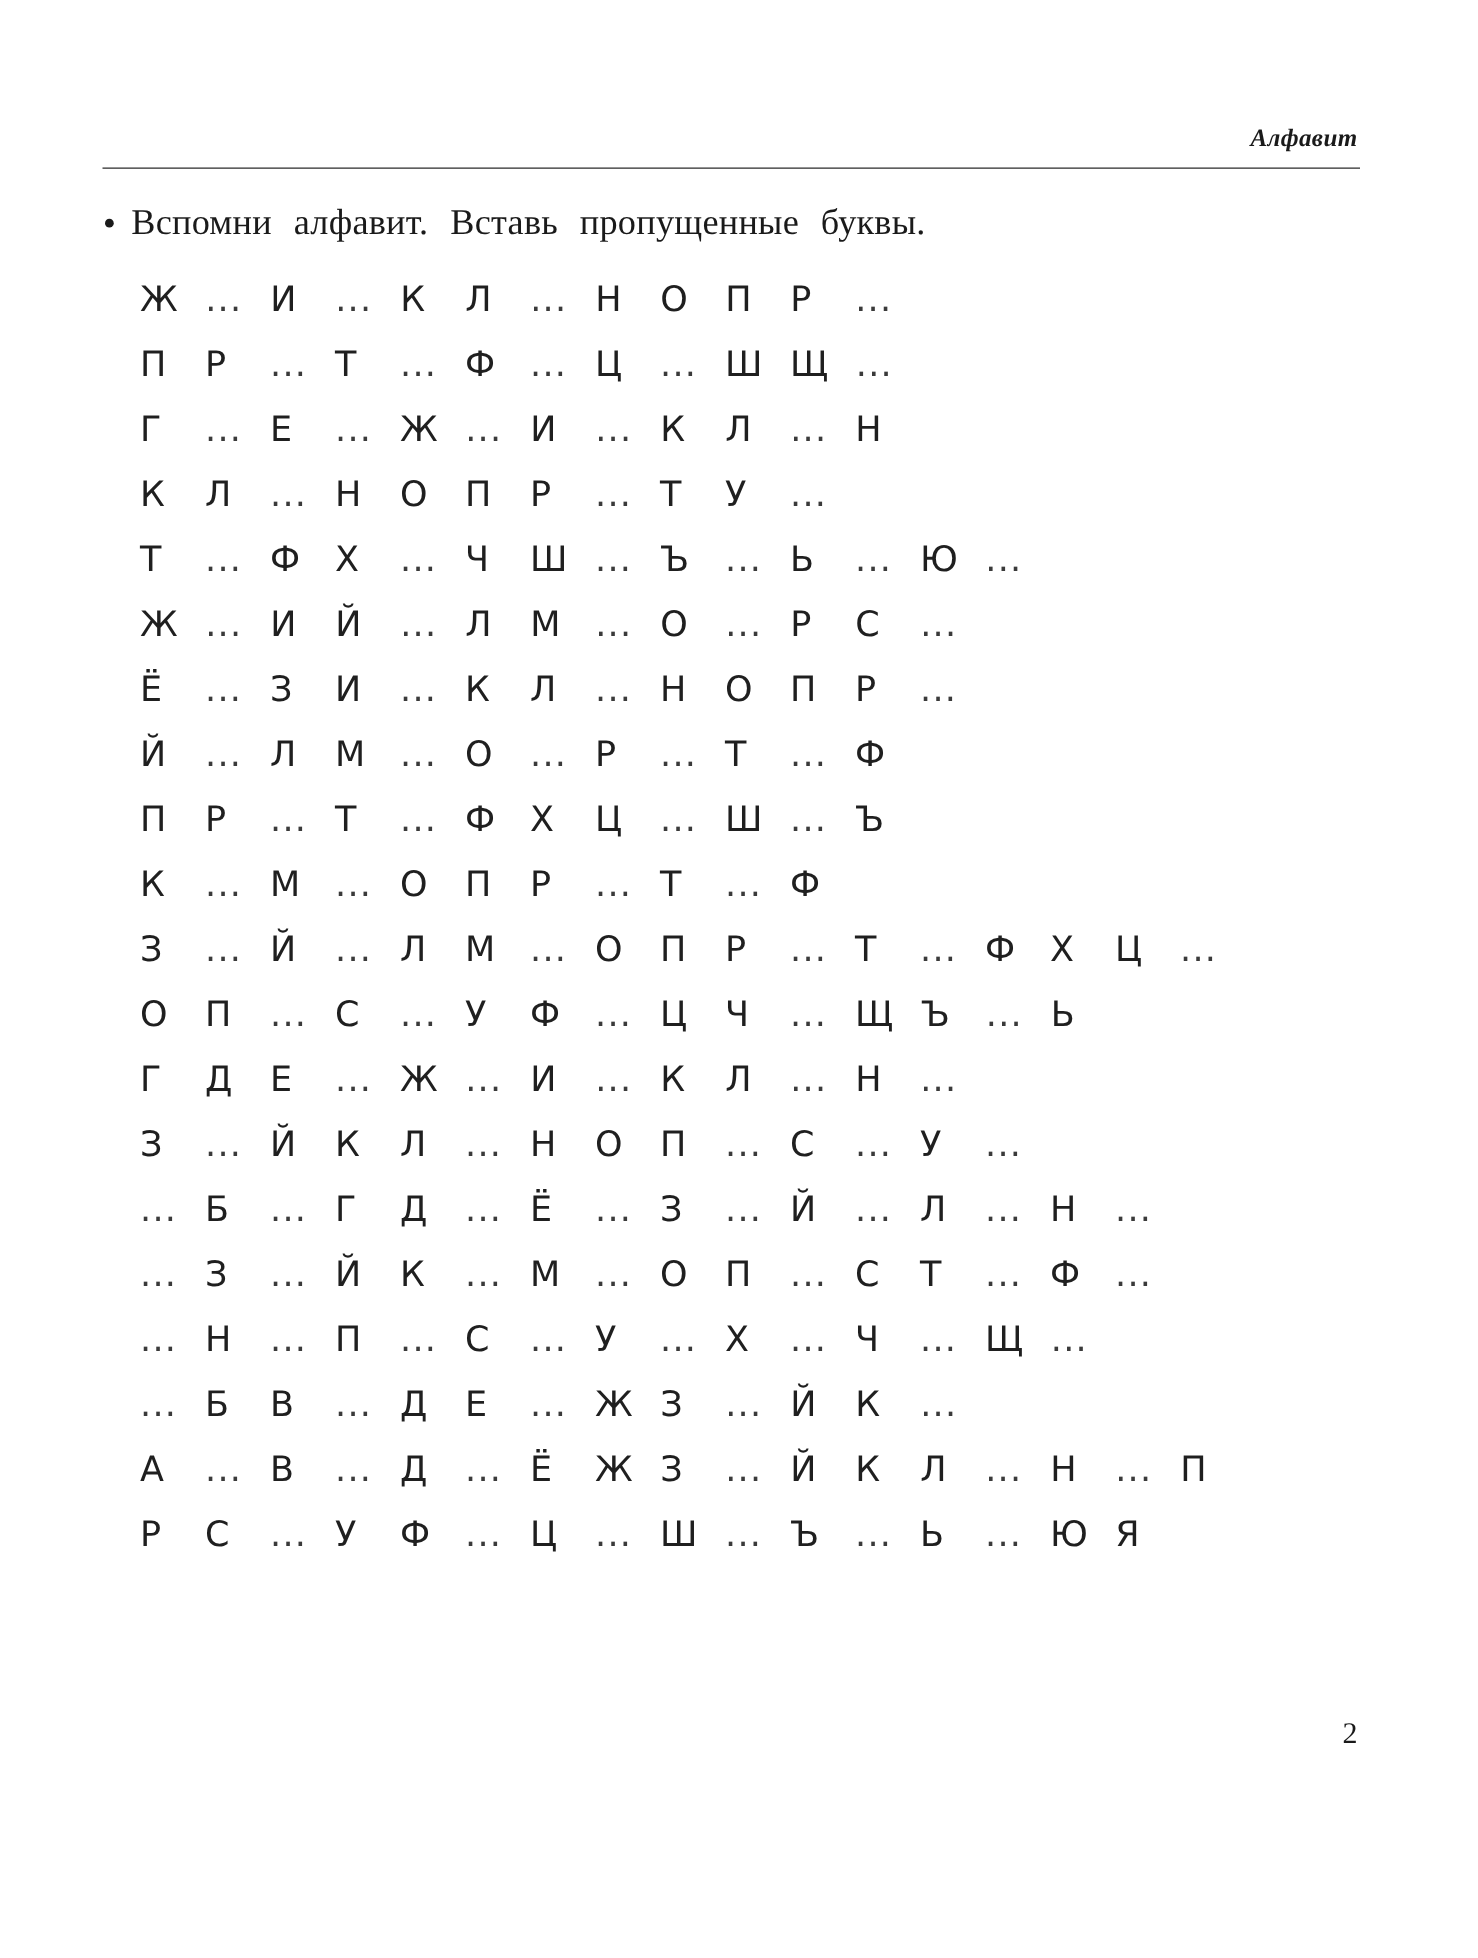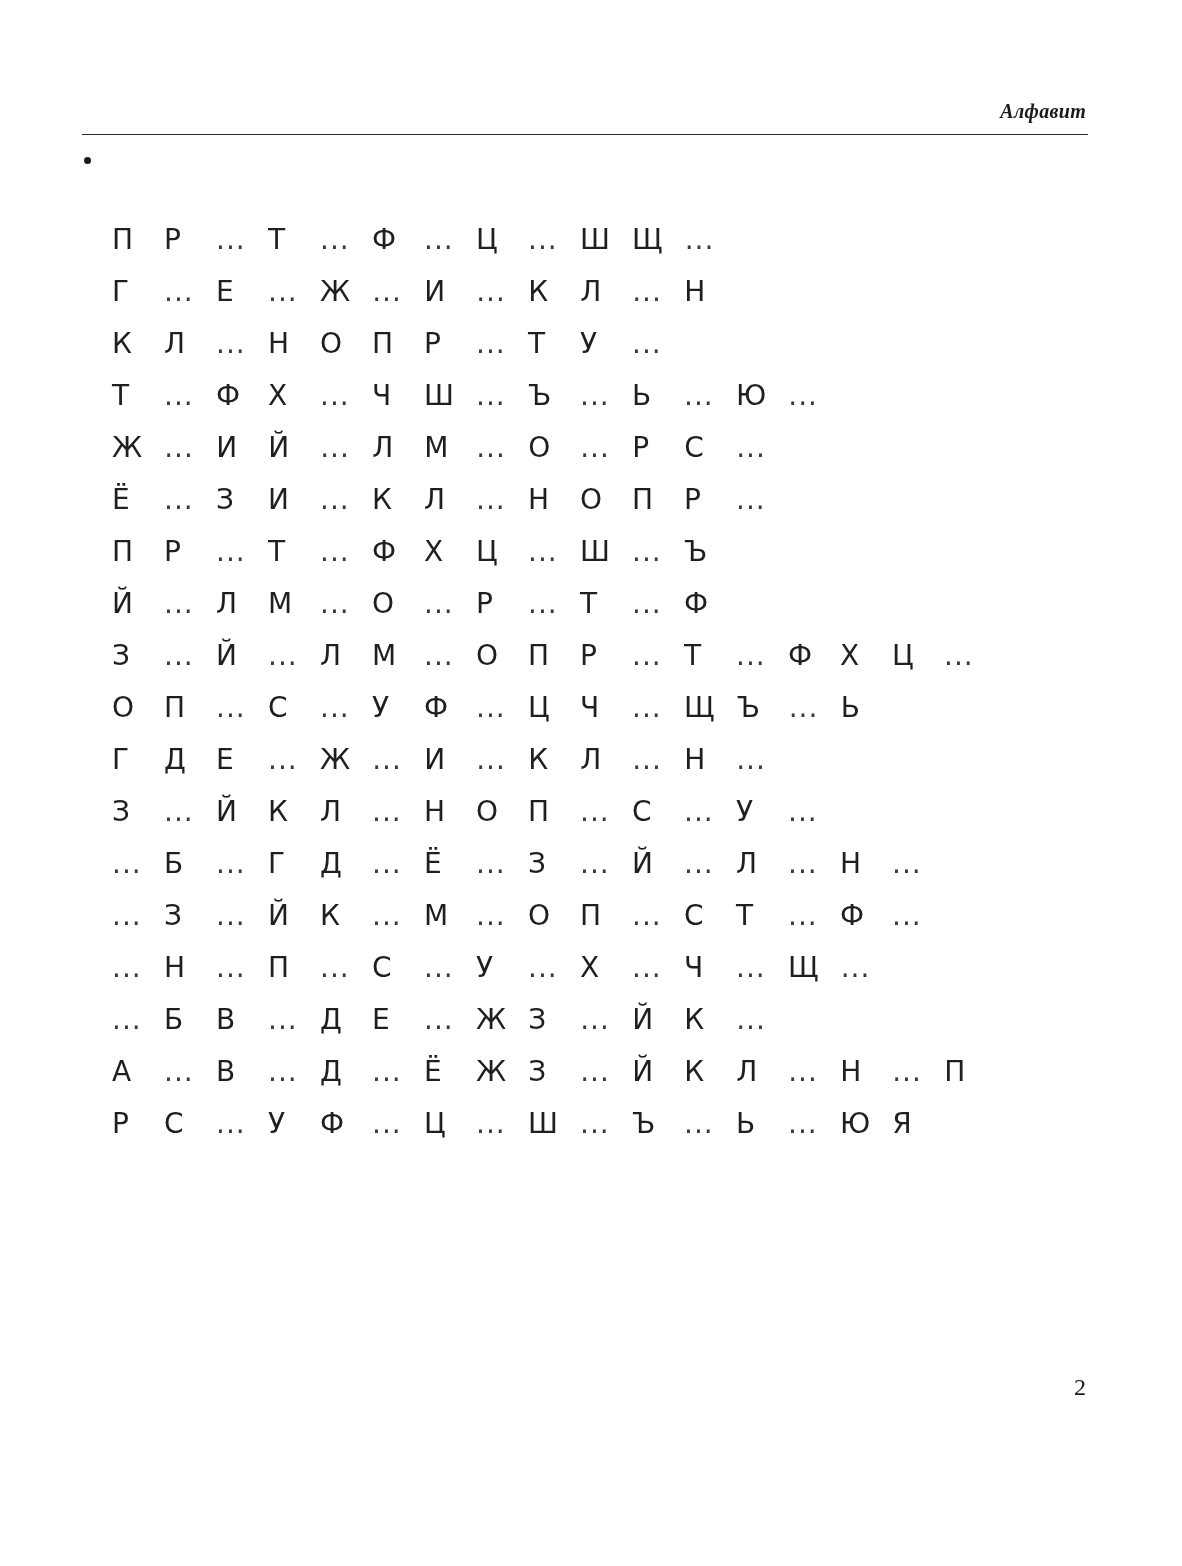--- a/index.html
+++ b/index.html
@@ -104,31 +104,34 @@
 <body>
 
 <div class="page">
 
   <div class="header-label">Алфавит</div>
 
   <div class="header-rule"></div>
 
   <div class="task">
     <span class="bullet"></span>
+    <span class="task-text">Вспомни алфавит. Вставь пропущенные буквы.</span>
   </div>
 
   <div class="rows" id="rows">
+      <div class="row"><span class="cell">Ж</span><span class="cell gap">...</span><span class="cell">И</span><span class="cell gap">...</span><span class="cell">К</span><span class="cell">Л</span><span class="cell gap">...</span><span class="cell">Н</span><span class="cell">О</span><span class="cell">П</span><span class="cell">Р</span><span class="cell gap">...</span></div>
       <div class="row"><span class="cell">П</span><span class="cell">Р</span><span class="cell gap">...</span><span class="cell">Т</span><span class="cell gap">...</span><span class="cell">Ф</span><span class="cell gap">...</span><span class="cell">Ц</span><span class="cell gap">...</span><span class="cell">Ш</span><span class="cell">Щ</span><span class="cell gap">...</span></div>
       <div class="row"><span class="cell">Г</span><span class="cell gap">...</span><span class="cell">Е</span><span class="cell gap">...</span><span class="cell">Ж</span><span class="cell gap">...</span><span class="cell">И</span><span class="cell gap">...</span><span class="cell">К</span><span class="cell">Л</span><span class="cell gap">...</span><span class="cell">Н</span></div>
       <div class="row"><span class="cell">К</span><span class="cell">Л</span><span class="cell gap">...</span><span class="cell">Н</span><span class="cell">О</span><span class="cell">П</span><span class="cell">Р</span><span class="cell gap">...</span><span class="cell">Т</span><span class="cell">У</span><span class="cell gap">...</span></div>
       <div class="row"><span class="cell">Т</span><span class="cell gap">...</span><span class="cell">Ф</span><span class="cell">Х</span><span class="cell gap">...</span><span class="cell">Ч</span><span class="cell">Ш</span><span class="cell gap">...</span><span class="cell">Ъ</span><span class="cell gap">...</span><span class="cell">Ь</span><span class="cell gap">...</span><span class="cell">Ю</span><span class="cell gap">...</span></div>
       <div class="row"><span class="cell">Ж</span><span class="cell gap">...</span><span class="cell">И</span><span class="cell">Й</span><span class="cell gap">...</span><span class="cell">Л</span><span class="cell">М</span><span class="cell gap">...</span><span class="cell">О</span><span class="cell gap">...</span><span class="cell">Р</span><span class="cell">С</span><span class="cell gap">...</span></div>
       <div class="row"><span class="cell">Ё</span><span class="cell gap">...</span><span class="cell">З</span><span class="cell">И</span><span class="cell gap">...</span><span class="cell">К</span><span class="cell">Л</span><span class="cell gap">...</span><span class="cell">Н</span><span class="cell">О</span><span class="cell">П</span><span class="cell">Р</span><span class="cell gap">...</span></div>
+      <div class="row"><span class="cell">Й</span><span class="cell gap">...</span><span class="cell">Л</span><span class="cell">М</span><span class="cell gap">...</span><span class="cell">О</span><span class="cell gap">...</span><span class="cell">Р</span><span class="cell gap">...</span><span class="cell">Т</span><span class="cell gap">...</span><span class="cell">Ф</span></div>
       <div class="row"><span class="cell">П</span><span class="cell">Р</span><span class="cell gap">...</span><span class="cell">Т</span><span class="cell gap">...</span><span class="cell">Ф</span><span class="cell">Х</span><span class="cell">Ц</span><span class="cell gap">...</span><span class="cell">Ш</span><span class="cell gap">...</span><span class="cell">Ъ</span></div>
-      <div class="row"><span class="cell">Й</span><span class="cell gap">...</span><span class="cell">Л</span><span class="cell">М</span><span class="cell gap">...</span><span class="cell">О</span><span class="cell gap">...</span><span class="cell">Р</span><span class="cell gap">...</span><span class="cell">Т</span><span class="cell gap">...</span><span class="cell">Ф</span></div>
+      <div class="row"><span class="cell">К</span><span class="cell gap">...</span><span class="cell">М</span><span class="cell gap">...</span><span class="cell">О</span><span class="cell">П</span><span class="cell">Р</span><span class="cell gap">...</span><span class="cell">Т</span><span class="cell gap">...</span><span class="cell">Ф</span></div>
       <div class="row"><span class="cell">З</span><span class="cell gap">...</span><span class="cell">Й</span><span class="cell gap">...</span><span class="cell">Л</span><span class="cell">М</span><span class="cell gap">...</span><span class="cell">О</span><span class="cell">П</span><span class="cell">Р</span><span class="cell gap">...</span><span class="cell">Т</span><span class="cell gap">...</span><span class="cell">Ф</span><span class="cell">Х</span><span class="cell">Ц</span><span class="cell gap">...</span></div>
       <div class="row"><span class="cell">О</span><span class="cell">П</span><span class="cell gap">...</span><span class="cell">С</span><span class="cell gap">...</span><span class="cell">У</span><span class="cell">Ф</span><span class="cell gap">...</span><span class="cell">Ц</span><span class="cell">Ч</span><span class="cell gap">...</span><span class="cell">Щ</span><span class="cell">Ъ</span><span class="cell gap">...</span><span class="cell">Ь</span></div>
       <div class="row"><span class="cell">Г</span><span class="cell">Д</span><span class="cell">Е</span><span class="cell gap">...</span><span class="cell">Ж</span><span class="cell gap">...</span><span class="cell">И</span><span class="cell gap">...</span><span class="cell">К</span><span class="cell">Л</span><span class="cell gap">...</span><span class="cell">Н</span><span class="cell gap">...</span></div>
       <div class="row"><span class="cell">З</span><span class="cell gap">...</span><span class="cell">Й</span><span class="cell">К</span><span class="cell">Л</span><span class="cell gap">...</span><span class="cell">Н</span><span class="cell">О</span><span class="cell">П</span><span class="cell gap">...</span><span class="cell">С</span><span class="cell gap">...</span><span class="cell">У</span><span class="cell gap">...</span></div>
       <div class="row"><span class="cell gap">...</span><span class="cell">Б</span><span class="cell gap">...</span><span class="cell">Г</span><span class="cell">Д</span><span class="cell gap">...</span><span class="cell">Ё</span><span class="cell gap">...</span><span class="cell">З</span><span class="cell gap">...</span><span class="cell">Й</span><span class="cell gap">...</span><span class="cell">Л</span><span class="cell gap">...</span><span class="cell">Н</span><span class="cell gap">...</span></div>
       <div class="row"><span class="cell gap">...</span><span class="cell">З</span><span class="cell gap">...</span><span class="cell">Й</span><span class="cell">К</span><span class="cell gap">...</span><span class="cell">М</span><span class="cell gap">...</span><span class="cell">О</span><span class="cell">П</span><span class="cell gap">...</span><span class="cell">С</span><span class="cell">Т</span><span class="cell gap">...</span><span class="cell">Ф</span><span class="cell gap">...</span></div>
       <div class="row"><span class="cell gap">...</span><span class="cell">Н</span><span class="cell gap">...</span><span class="cell">П</span><span class="cell gap">...</span><span class="cell">С</span><span class="cell gap">...</span><span class="cell">У</span><span class="cell gap">...</span><span class="cell">Х</span><span class="cell gap">...</span><span class="cell">Ч</span><span class="cell gap">...</span><span class="cell">Щ</span><span class="cell gap">...</span></div>
       <div class="row"><span class="cell gap">...</span><span class="cell">Б</span><span class="cell">В</span><span class="cell gap">...</span><span class="cell">Д</span><span class="cell">Е</span><span class="cell gap">...</span><span class="cell">Ж</span><span class="cell">З</span><span class="cell gap">...</span><span class="cell">Й</span><span class="cell">К</span><span class="cell gap">...</span></div>
       <div class="row"><span class="cell">А</span><span class="cell gap">...</span><span class="cell">В</span><span class="cell gap">...</span><span class="cell">Д</span><span class="cell gap">...</span><span class="cell">Ё</span><span class="cell">Ж</span><span class="cell">З</span><span class="cell gap">...</span><span class="cell">Й</span><span class="cell">К</span><span class="cell">Л</span><span class="cell gap">...</span><span class="cell">Н</span><span class="cell gap">...</span><span class="cell">П</span></div>
       <div class="row"><span class="cell">Р</span><span class="cell">С</span><span class="cell gap">...</span><span class="cell">У</span><span class="cell">Ф</span><span class="cell gap">...</span><span class="cell">Ц</span><span class="cell gap">...</span><span class="cell">Ш</span><span class="cell gap">...</span><span class="cell">Ъ</span><span class="cell gap">...</span><span class="cell">Ь</span><span class="cell gap">...</span><span class="cell">Ю</span><span class="cell">Я</span></div>

